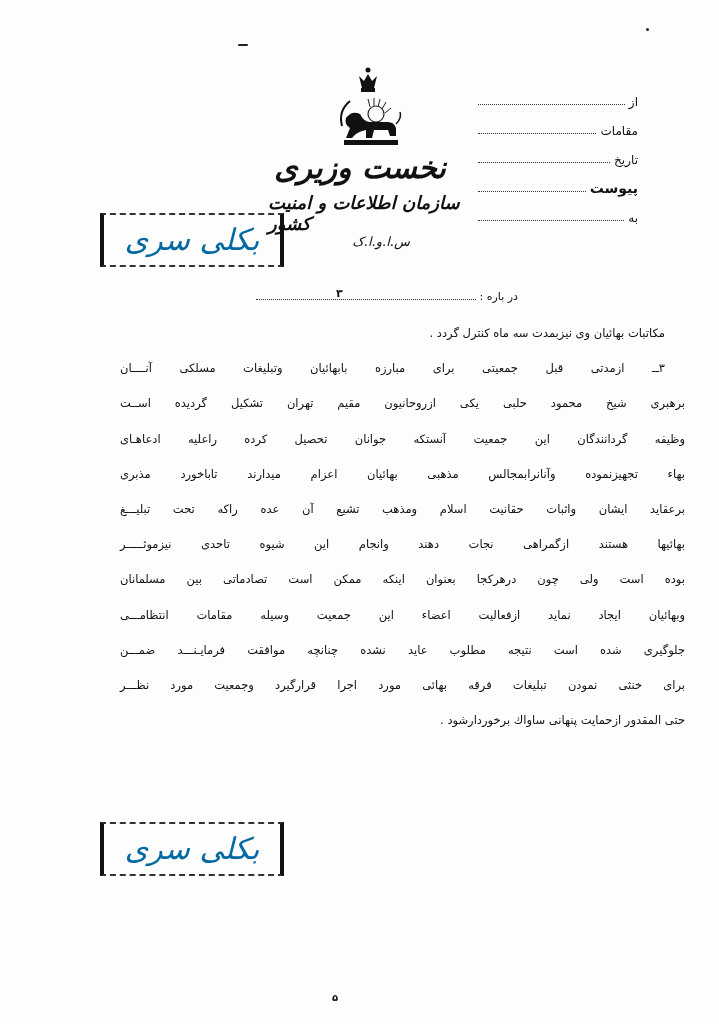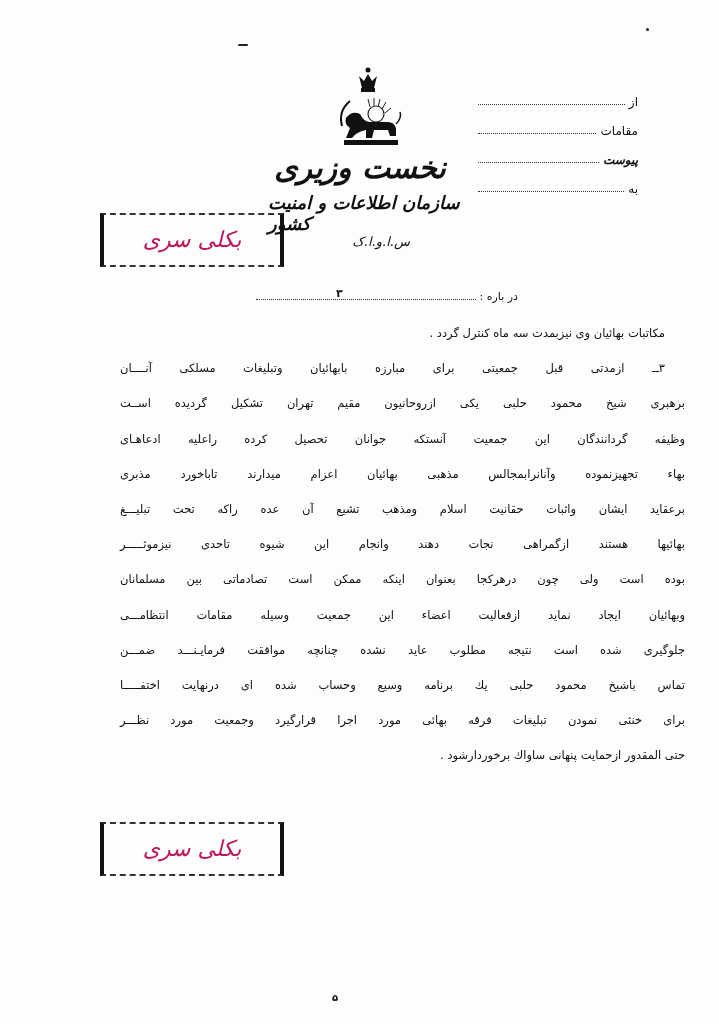--- a/index.html
+++ b/index.html
@@ -22,28 +22,28 @@
       direction:rtl;
     }
     .org-code {
       position:absolute; left:326px; top:234px; width:110px; text-align:center;
       font-family:"DejaVu Serif", serif; font-size:13px; font-style:italic; direction:rtl;
     }
     
     .meta { position:absolute; left:478px; top:80px; width:160px; direction:rtl; }
     .meta-row { display:flex; align-items:flex-end; height:29px; font-size:12px; }
     .meta-row .lbl { white-space:nowrap; padding-left:4px; }
-    .meta-row .lbl.bold { font-weight:bold; font-size:12px;font-style:italic; }
+    .meta-row .lbl.bold { font-weight:bold; font-size:14px; }
     .meta-row .dots { flex:1; border-bottom:1.5px dotted #333; margin-bottom:4px; height:1px; }
     
     .stamp {
       position:absolute; border-left:4px solid #111; border-right:4px solid #111;
       border-top:2px dashed #333; border-bottom:2px dashed #333;
-      direction:rtl; text-align:center; color:#be185d;
-      font-family:"DejaVu Serif", serif; font-style:italic; font-size:22px;
+      direction:rtl; text-align:center; color:#0369a1;
+      font-family:"DejaVu Serif", serif; font-style:italic; font-size:30px;
     }
     .stamp-top { left:100px; top:213px; width:176px; height:50px; line-height:50px; }
     .stamp-bottom { left:100px; top:822px; width:176px; height:50px; line-height:50px; }
     
     .regarding { position:absolute; left:256px; top:290px; width:262px; direction:rtl; display:flex; align-items:flex-end; font-size:11px; }
     .regarding .lbl { white-space:nowrap; padding-left:4px; }
     .regarding .dots { flex:1; border-bottom:1.5px dotted #333; margin-bottom:3px; position:relative; }
     .regarding .num { position:absolute; left:80px; top:-12px; font-weight:bold; font-size:11px; }
     
     .body-text {
@@ -94,20 +94,24 @@
   <div class="meta">
     <div class="meta-row">
       <span class="lbl">از</span>
       <span class="dots"></span>
     </div>
     <div class="meta-row">
       <span class="lbl">مقامات</span>
       <span class="dots"></span>
     </div>
     <div class="meta-row">
+      <span class="lbl">تاریخ</span>
+      <span class="dots"></span>
+    </div>
+    <div class="meta-row">
       <span class="lbl bold">پیوست</span>
       <span class="dots"></span>
     </div>
     <div class="meta-row">
       <span class="lbl">به</span>
       <span class="dots"></span>
     </div>
   </div>
 
   <div class="stamp stamp-top">بکلی سری</div>
@@ -124,19 +128,18 @@
     <span class="line first short">مکاتبات بهائیان وی نیزبمدت سه ماه کنترل گردد .</span>
     <span class="line para">۳ــ ازمدتی قبل جمعیتی برای مبارزه بابهائیان وتبلیغات مسلکی آنــــان</span>
     <span class="line">برهبری شیخ محمود حلبی یکی ازروحانیون مقیم تهران تشکیل گردیده اســت</span>
     <span class="line">وظیفه گردانندگان این جمعیت آنستکه جوانان تحصیل کرده راعلیه ادعاهـای</span>
     <span class="line">بهاء تجهیزنموده وآنانرابمجالس مذهبی بهائیان اعزام میدارند تاباخورد مذبری</span>
     <span class="line">برعقاید ایشان واثبات حقانیت اسلام ومذهب تشیع آن عده راکه تحت تبلیـــغ</span>
     <span class="line">بهائیها هستند ازگمراهی نجات دهند وانجام این شیوه تاحدی نیزموثـــــر</span>
     <span class="line">بوده است ولی چون درهرکجا بعنوان اینکه ممکن است تصادماتی بین مسلمانان</span>
     <span class="line">وبهائیان ایجاد نماید ازفعالیت اعضاء این جمعیت وسیله مقامات انتظامـــی</span>
     <span class="line">جلوگیری شده است نتیجه مطلوب عاید نشده چنانچه موافقت فرمایـنـــد ضمـــن</span>
-    <span class="line">تماس باشیخ محمود حلبی یك برنامه وسیع وحساب شده ای درنهایت اختفـــــا</span>
     <span class="line">برای خنثی نمودن تبلیغات فرقه بهائی مورد اجرا قرارگیرد وجمعیت مورد نظـــر</span>
     <span class="line short">حتی المقدور ازحمایت پنهانی ساواك برخوردارشود .</span>
   </div>
 
   <div class="pagenum">۵</div>
 </div>
 
 </body></html>

